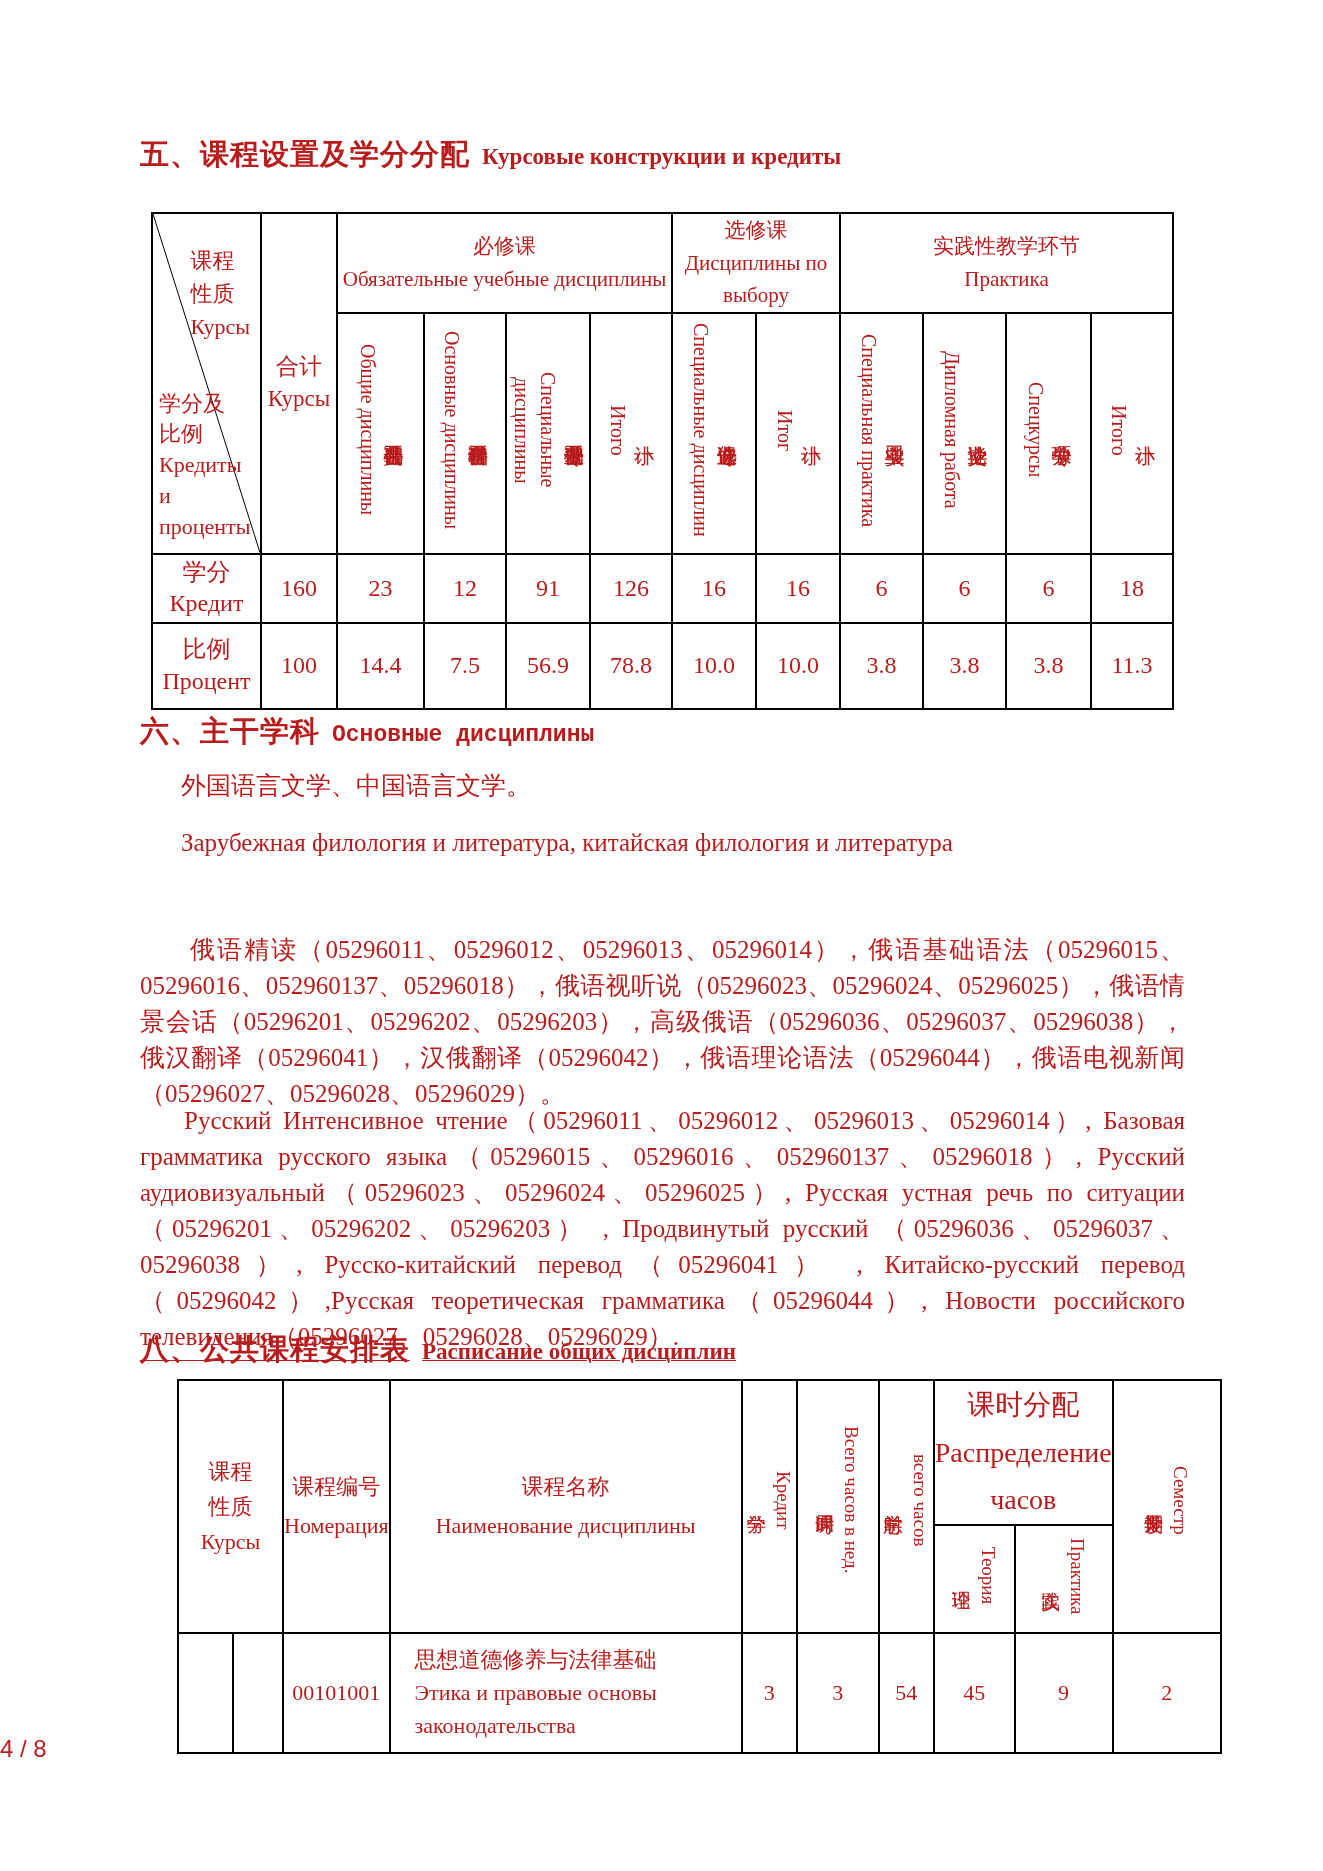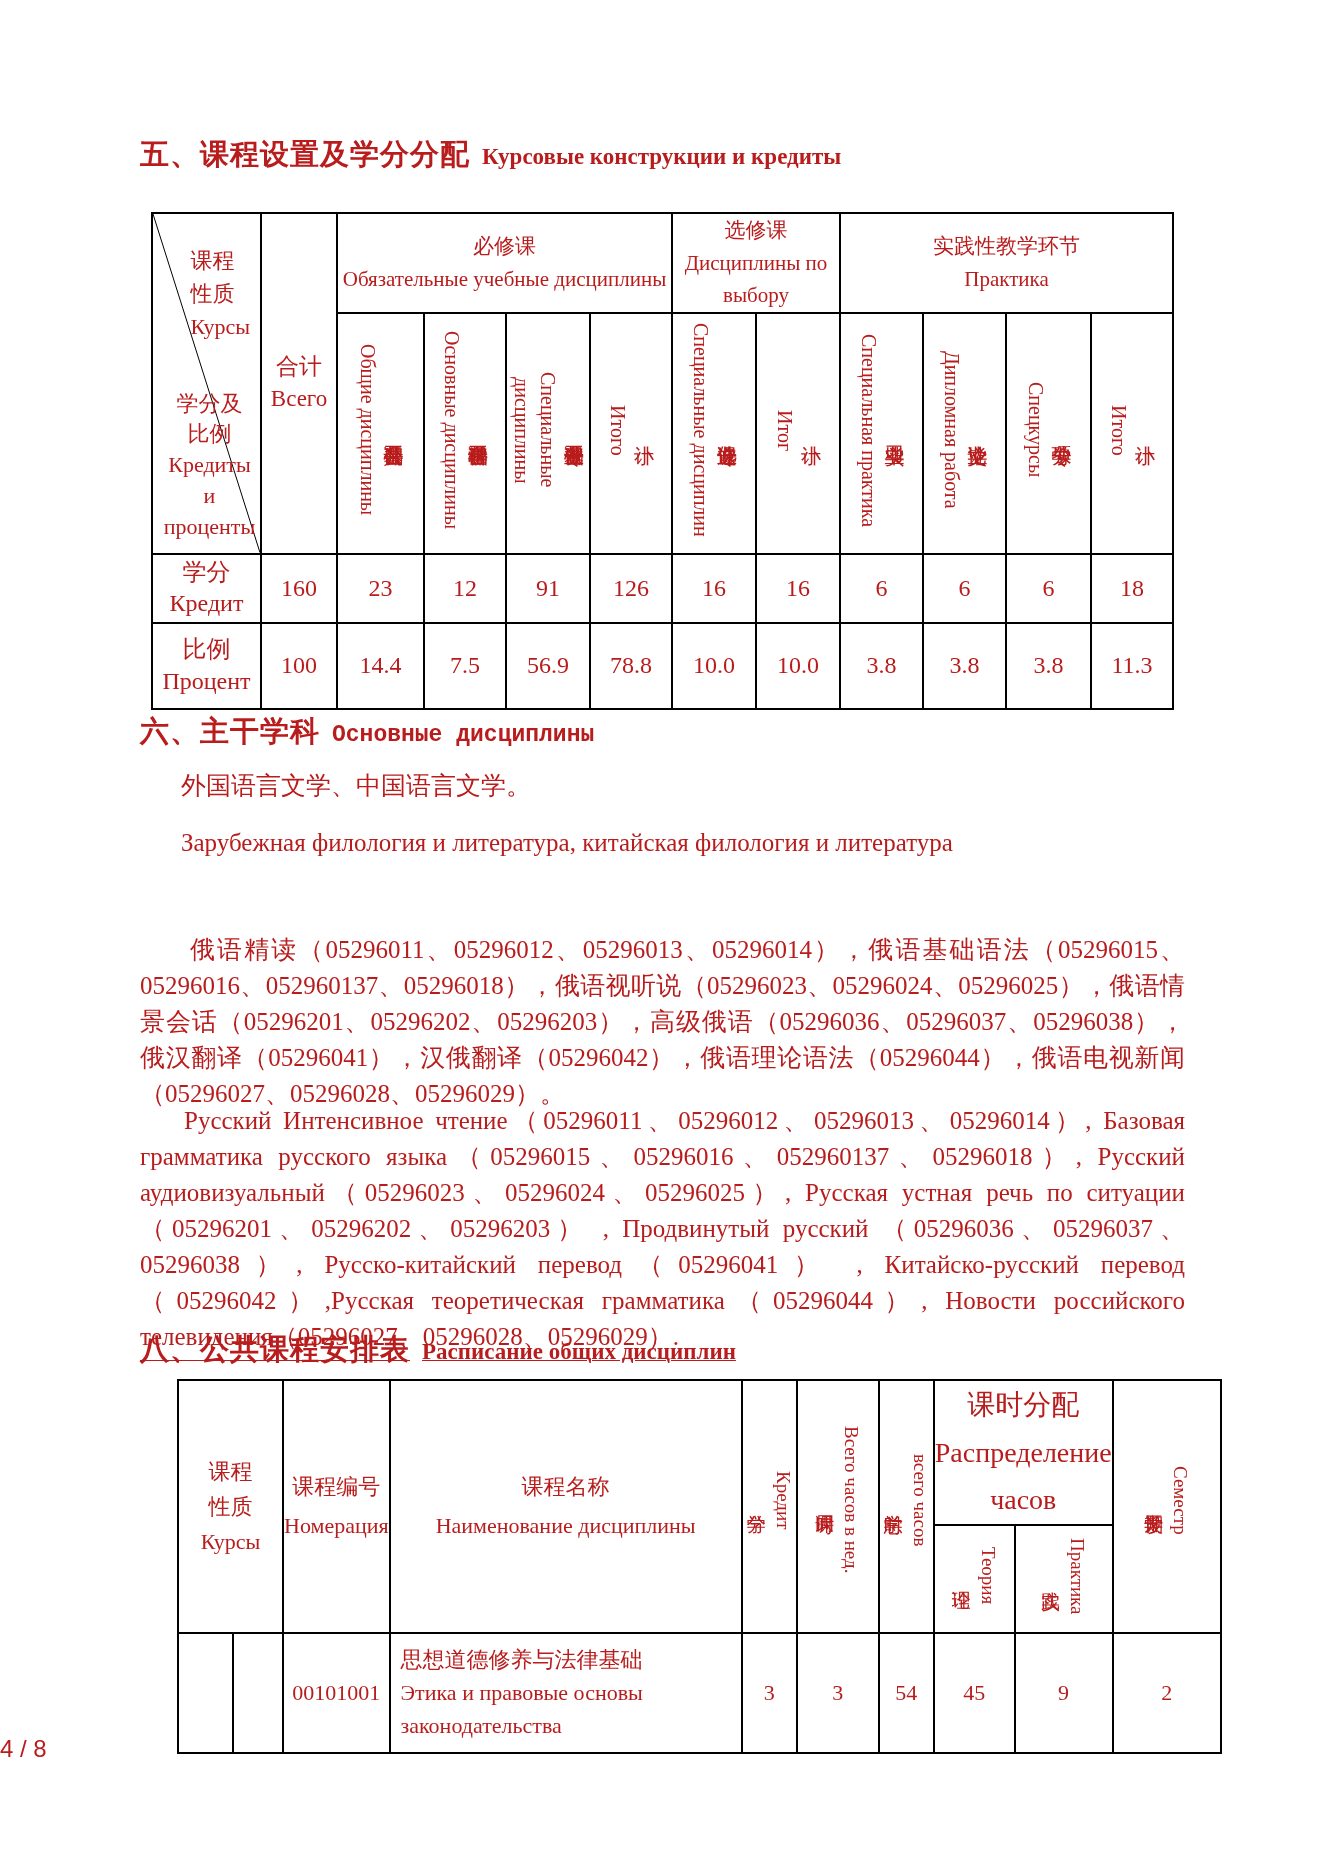--- a/index.html
+++ b/index.html
@@ -46,41 +46,41 @@
     max-height:230px;
   }
   .corner { position:relative; padding:0; }
   .corner svg { position:absolute; left:0; top:0; width:100%; height:100%; }
   .corner .tr {
     position:absolute; right:10px; top:30px;
     font-size:22px; line-height:1.5; text-align:left; white-space:pre-line;
   }
   .corner .bl {
     position:absolute; left:6px; bottom:10px;
-    font-size:22px; line-height:1.4; text-align:center; white-space:pre-line;
+    font-size:22px; line-height:1.4; text-align:left; white-space:pre-line;
   }
 
   
   #t2 { left:177px; top:1350px; }
   #t2 .r1 td { height:102px; font-size:22px; line-height:1.8; }
   #t2 .r2 td { height:108px; }
   #t2 .r3 td { height:120px; font-size:22px; }
   #t2 .htype { line-height:1.6 !important; font-size:22px; }
   .vtext2 {
     display:inline-block;
     writing-mode:vertical-lr;
     text-orientation:mixed;
     white-space:pre-line;
     text-align:center;
     font-size:19px;
     line-height:1.4;
     max-height:200px;
   }
   .vtall { max-height:205px; }
-  #t2 .namecell { text-align:left; padding-left:10px; line-height:1.5; }
+  #t2 .namecell { text-align:left; padding-left:24px; line-height:1.5; }
 
   .footer {
     position:absolute; top:1706px; left:0; width:100%;
     font-size:24px;
     font-family:"Liberation Sans","DejaVu Sans",sans-serif;
   }
 </style>
 </head>
 <body>
 
@@ -113,21 +113,21 @@
         </svg>
         <div class="tr">课程
 性质
 Курсы</div>
         <div class="bl">学分及
 比例
 Кредиты
 и проценты</div>
       </td>
       <td rowspan="2" style="font-size:23px; line-height:1.4;">合计
-Всего</td>
+Курсы</td>
       <td colspan="4">必修课
 Обязательные учебные дисциплины</td>
       <td colspan="2">选修课
 Дисциплины по выбору</td>
       <td colspan="4">实践性教学环节
 Практика</td>
     </tr>
     <tr class="r2">
       <td><span class="vtext">公共基础平台课
 Общие дисциплины</span></td>

